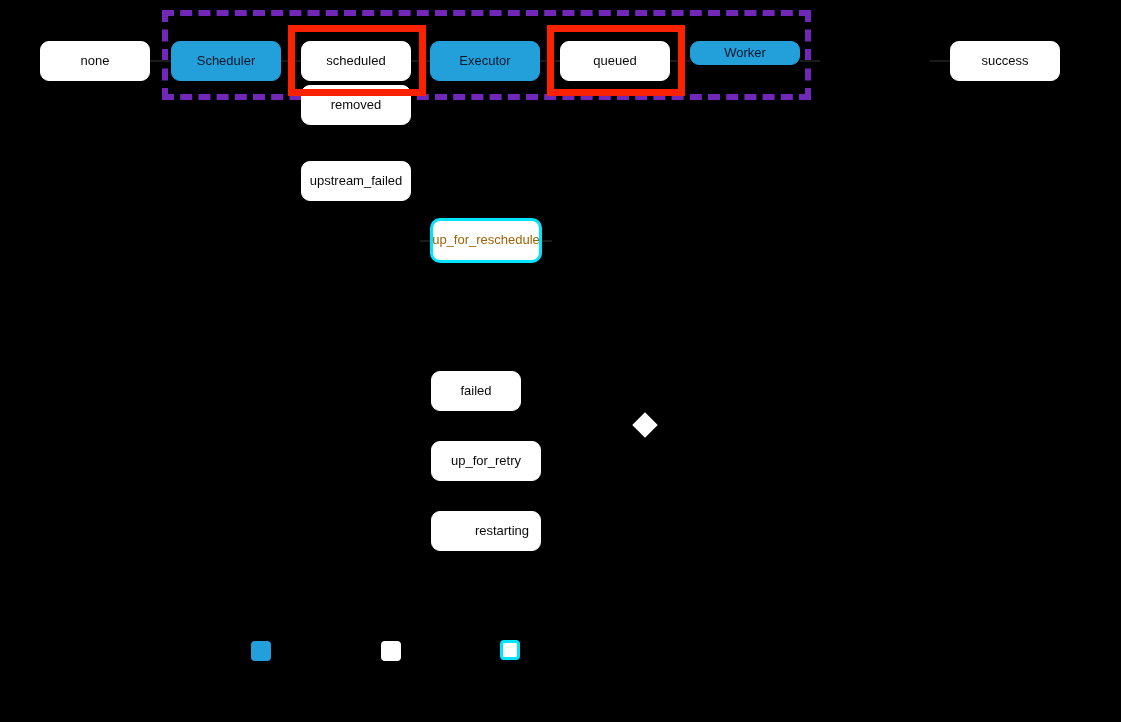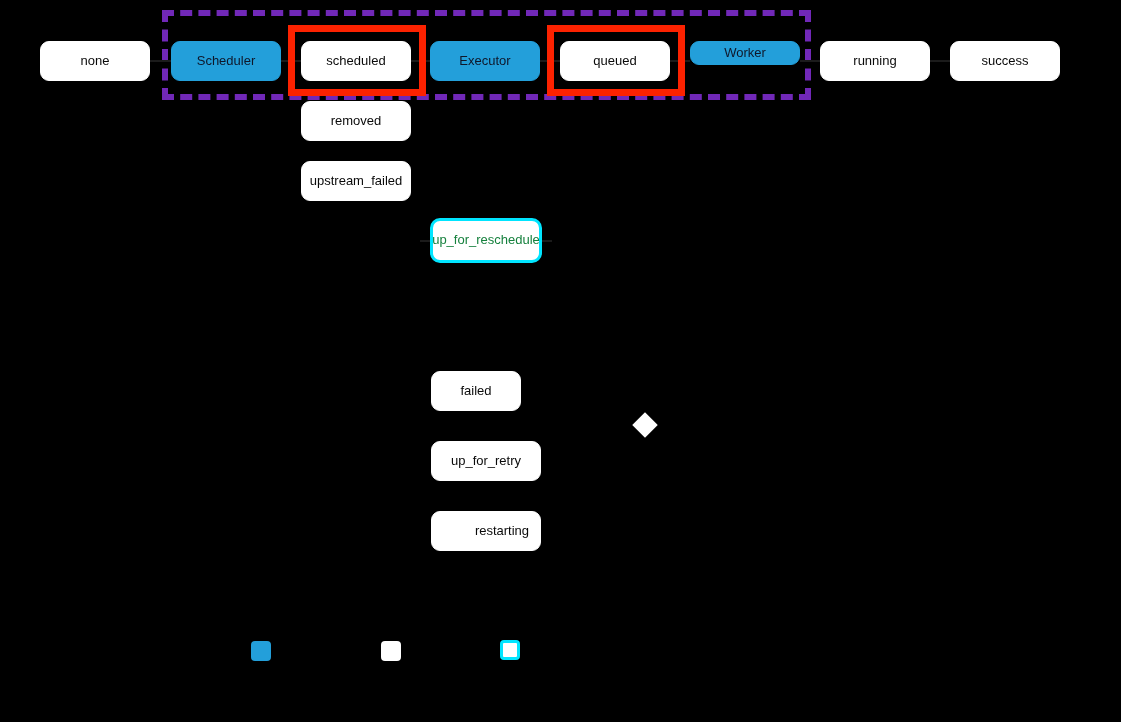--- a/index.html
+++ b/index.html
@@ -38,21 +38,21 @@
   }
   .node.actor {
     background: #239fda;
     color: #0f172a;
     border: 1px solid #239fda;
   }
   .node.cyan-outline {
     border: 3px solid #00e5ff;
     border-radius: 10px;
     background: #ffffff;
-    color: #15803d;
+    color: #a16207;
   }
 
   
   .group-region {
     position: absolute;
     box-sizing: border-box;
     border: 6px dashed #7128b8;
     background: transparent;
     pointer-events: none;
   }
@@ -138,29 +138,26 @@
   </div>
 
   <div class="node state" style="left:560px; top:41px; width:110px; height:40px;">
     <span>queued</span>
   </div>
 
   <div class="node actor" style="left:690px; top:41px; width:110px; height:24px;">
     <span>Worker</span>
   </div>
 
-  <div class="node state" style="left:820px; top:41px; width:110px; height:40px;">
-    <span>running</span>
-  </div>
 
   <div class="node state" style="left:950px; top:41px; width:110px; height:40px;">
     <span>success</span>
   </div>
 
-  <div class="node state" style="left:301px; top:101px; width:110px; height:40px;">
+  <div class="node state" style="left:301px; top:85px; width:110px; height:40px;">
     <span>removed</span>
   </div>
 
   <div class="node state" style="left:301px; top:161px; width:110px; height:40px;">
     <span>upstream_failed</span>
   </div>
 
   <div class="node cyan-outline" style="left:430px; top:218px; width:112px; height:45px;">
     <span>up_for_reschedule</span>
   </div>

